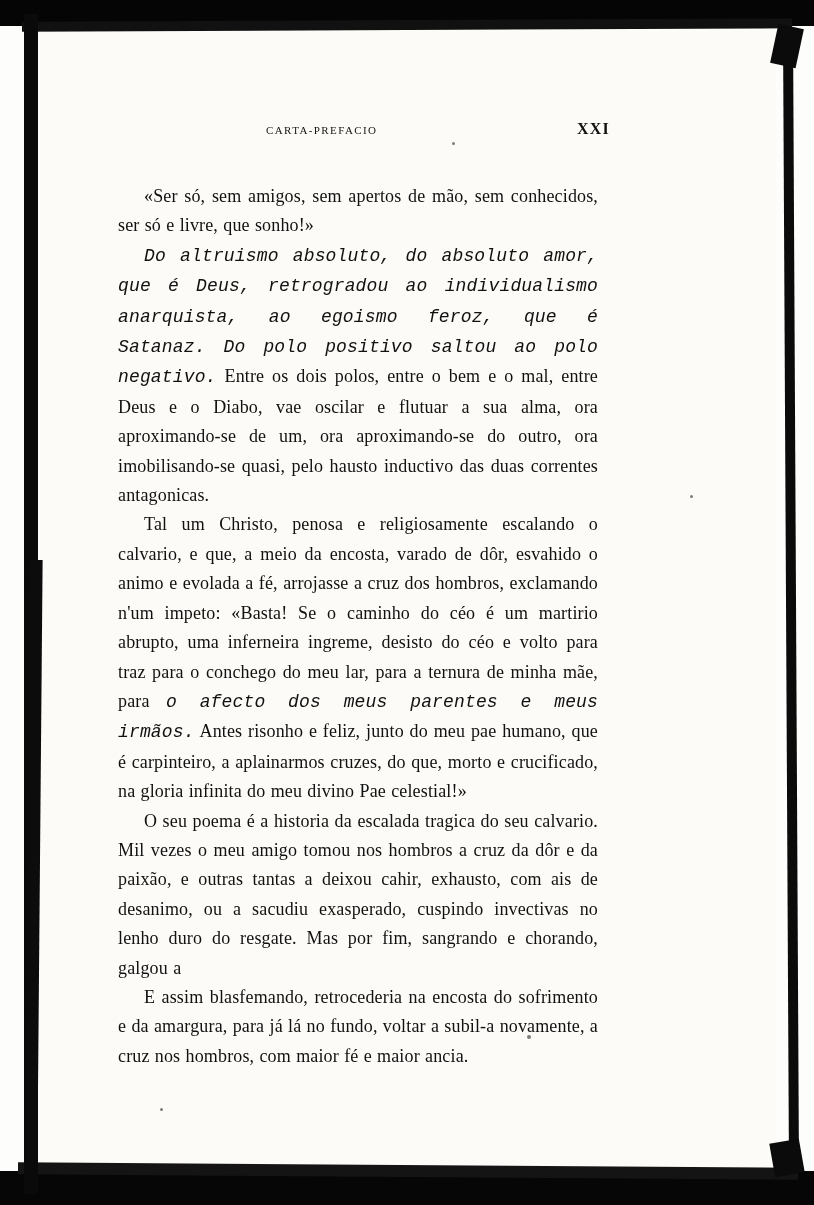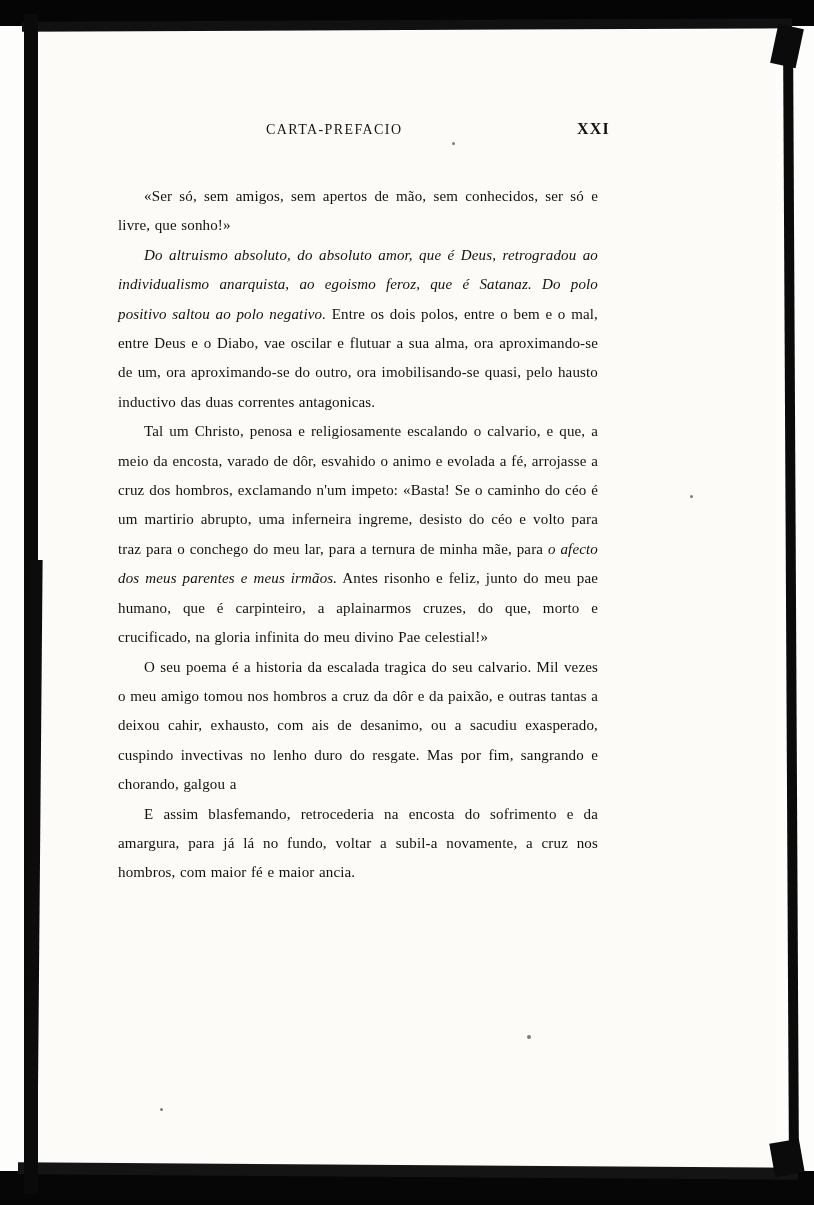--- a/index.html
+++ b/index.html
@@ -93,43 +93,43 @@
   }
   .running-head {
     display: flex;
     align-items: baseline;
     justify-content: space-between;
     width: 492px;
     margin-bottom: 44px;
   }
   .running-title {
     font-family: "Liberation Serif", serif;
-    font-size: 14px;
+    font-size: 11px;
     letter-spacing: 1.4px;
     color: #151515;
     margin-left: 148px;
   }
   .folio {
     font-family: "Liberation Serif", serif;
     font-size: 16px;
     letter-spacing: 1.2px;
     color: #101010;
     font-weight: 600;
   }
   p.para {
     margin: 0 0 0 0;
-    font-size: 15px;
+    font-size: 18px;
     line-height: 29.4px;
     color: #111111;
     text-align: justify;
     text-indent: 26px;
     letter-spacing: 0.15px;
     word-spacing: 0.6px;
   }
-  p.para em { font-style: italic; }
+  p.para em { font-style: italic; font-family: Liberation Mono, monospace; }
 
   
   .speck {
     position: absolute;
     background: #7d7d7d;
     border-radius: 50%;
   }
 </style>
 </head>
 <body>

